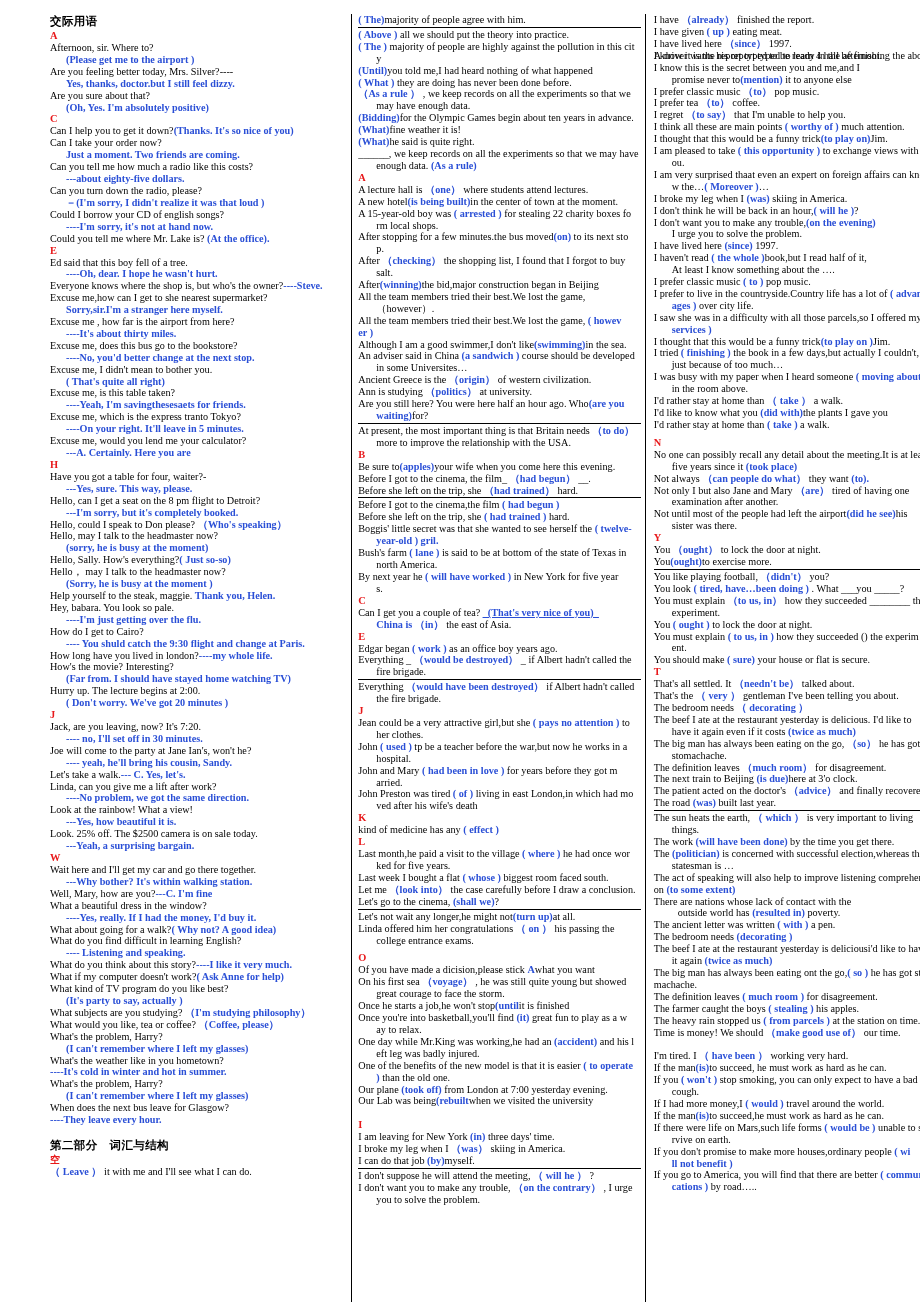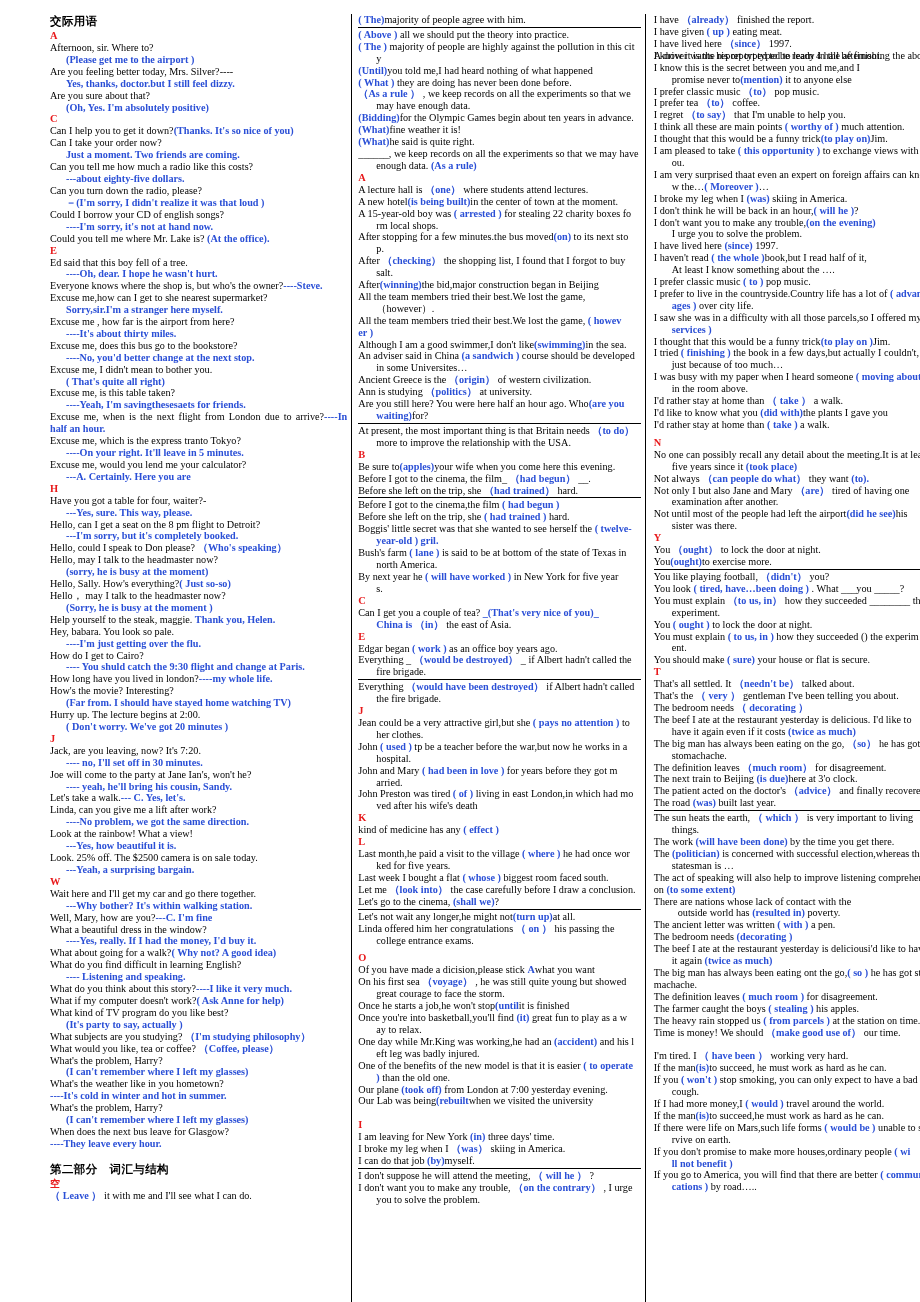--- a/index.html
+++ b/index.html
@@ -87,21 +87,21 @@
     text-align: justify;
     text-justify: inter-word;
   }
   .ln.hang2 {
     padding-left: 18px;
   }
   b.blue {
     color: #2a4fd6;
     font-weight: bold;
   }
-  b.blue.u { }
+  b.blue.u { text-decoration: underline; }
   hr.rule {
     border: 0;
     border-top: 1.2px solid #000;
     margin: 1px 0 1px 0;
     height: 0;
   }
   .spacer-sm { height: 6px; }
   .spacer-md { height: 12px; }
   .overlap {
     position: relative;
@@ -149,21 +149,20 @@
         <div class="ln q">Excuse me,how can I get to she nearest supermarket?</div>
         <div class="ln a">Sorry,sir.I'm a stranger here myself.</div>
         <div class="ln q">Excuse me , how far is the airport from here?</div>
         <div class="ln a">----It's about thirty miles.</div>
         <div class="ln q">Excuse me,    does this bus go to the bookstore?</div>
         <div class="ln a">----No, you'd better change at the next stop.</div>
         <div class="ln q">Excuse me, I didn't mean to bother you.</div>
         <div class="ln a">( That's quite all right)</div>
         <div class="ln q">Excuse me, is this table taken?</div>
         <div class="ln a">----Yeah, I'm savingthesesaets for friends.</div>
-        <div class="ln just">Excuse me, when is the next flight from London due to arrive?<b class="blue">----In half an hour.</b></div>
         <div class="ln q">Excuse me, which is the express tranto Tokyo?</div>
         <div class="ln a">----On your right. It'll leave in 5 minutes.</div>
         <div class="ln q">Excuse me, would you lend me your calculator?</div>
         <div class="ln a">---A. Certainly. Here you are</div>
         <div class="letter">H</div>
         <div class="ln q">Have you got a table for four, waiter?-</div>
         <div class="ln a">---Yes, sure. This way, please.</div>
         <div class="ln q">Hello, can I get a seat on the 8 pm flight to Detroit?</div>
         <div class="ln a">---I'm sorry, but it's completely booked.</div>
         <div class="ln">Hello, could I speak to Don please?  <b class="blue">（Who's speaking）</b></div>

